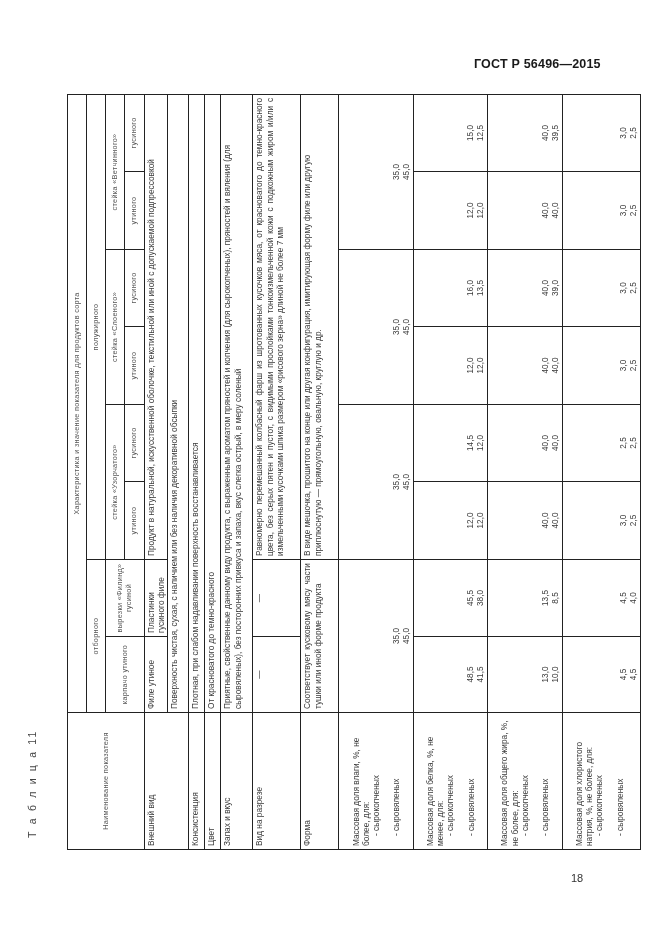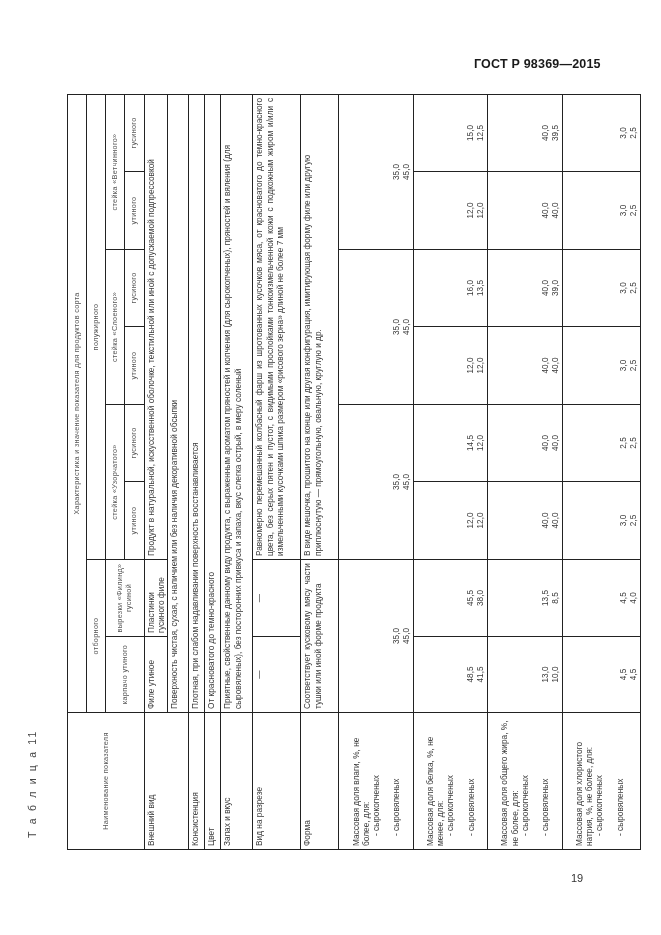--- a/index.html
+++ b/index.html
@@ -27,23 +27,23 @@
   .num { text-align: center; vertical-align: bottom !important; white-space: pre-line; font-size: 8.2px; }
   .lbl { text-align: left; white-space: pre-line; }
   .just { text-align: justify; }
   .dash { text-align: center; }
   .ind { padding-left: 10px; display: block; }
   tr.h1 { height: 19px; } tr.h2 { height: 19px; } tr.h3 { height: 19px; } tr.h4 { height: 20px; }
 </style>
 </head>
 <body>
 
-<div class="gost-header">ГОСТ Р 98369—2015</div>
+<div class="gost-header">ГОСТ Р 56496—2015</div>
 <div class="table-caption">Т а б л и ц а  11</div>
-<div class="page-number">19</div>
+<div class="page-number">18</div>
 
 <div class="rot">
 <table class="t">
   <colgroup>
     <col style="width:137px">
         <col style="width:76px">
         <col style="width:77px">
     <col style="width:78px">
         <col style="width:77px">
         <col style="width:78px">

